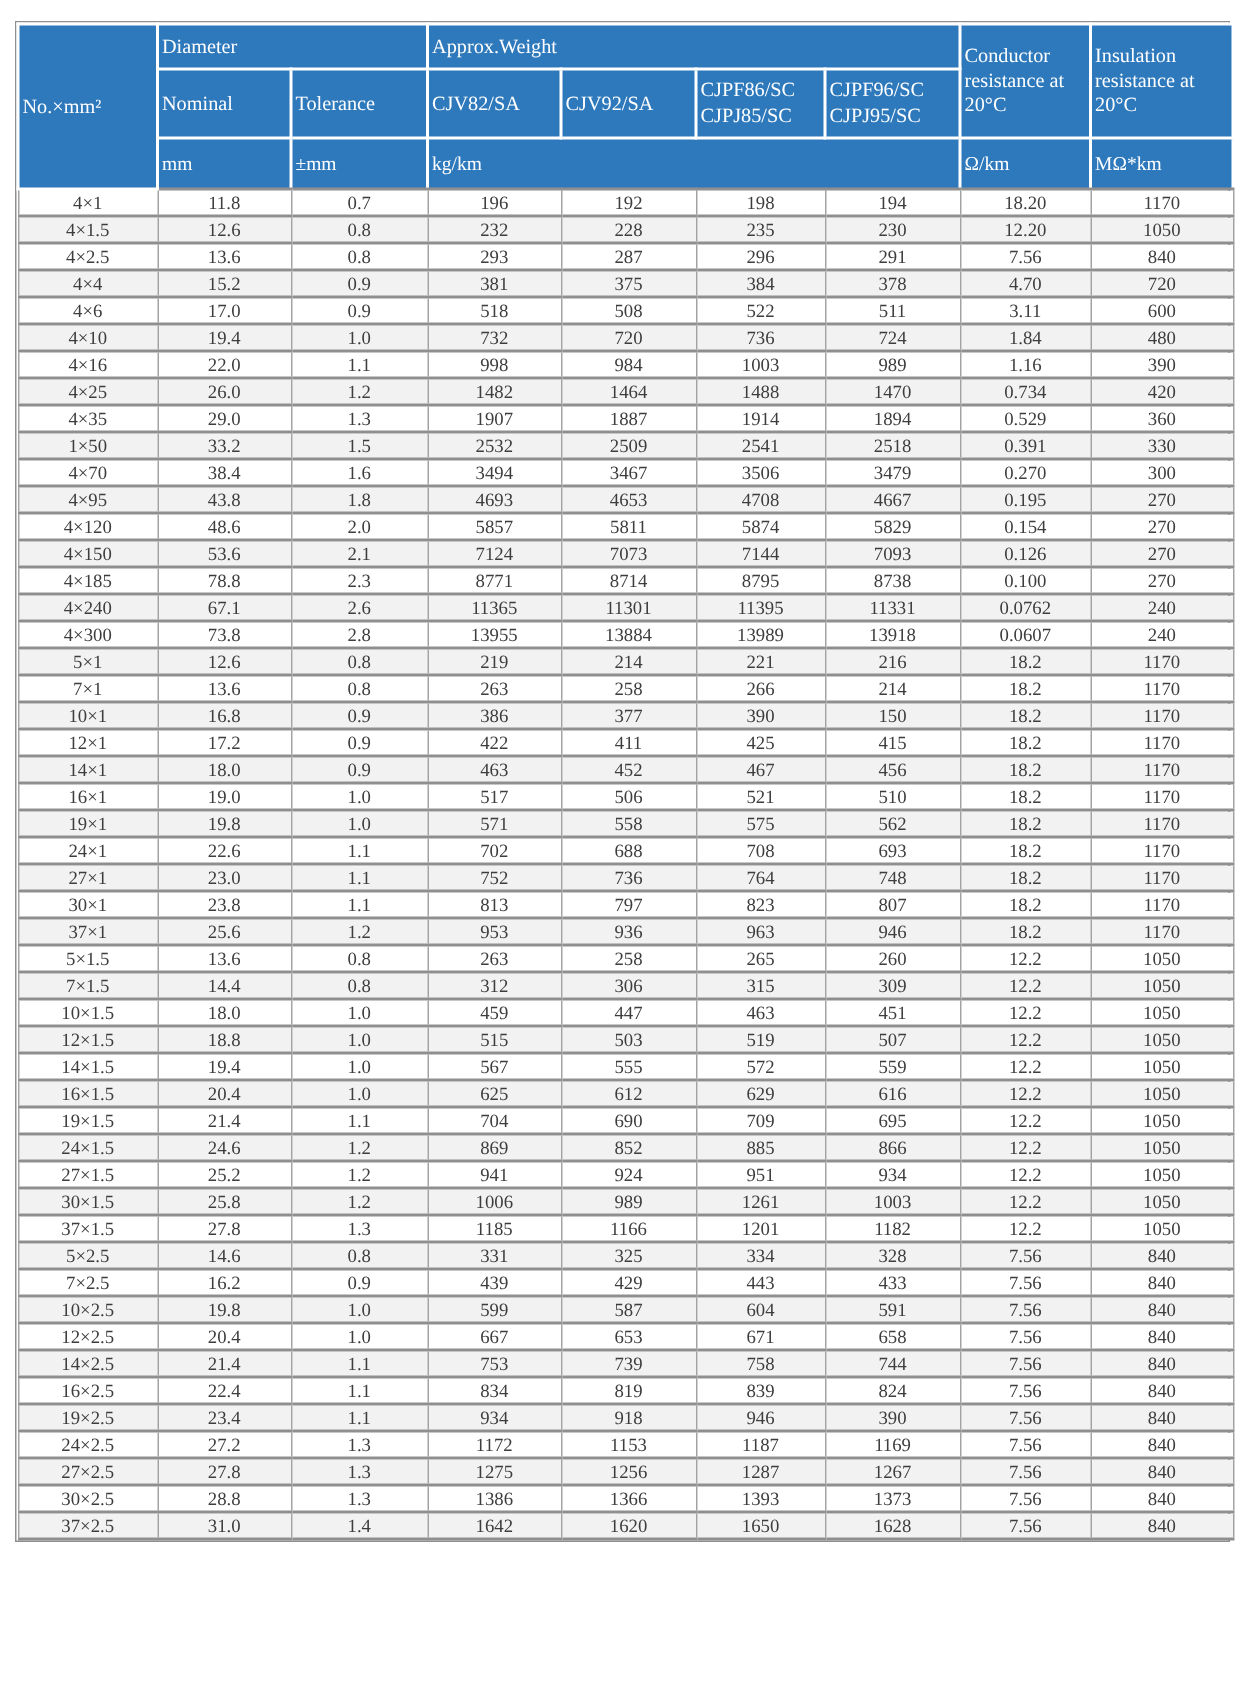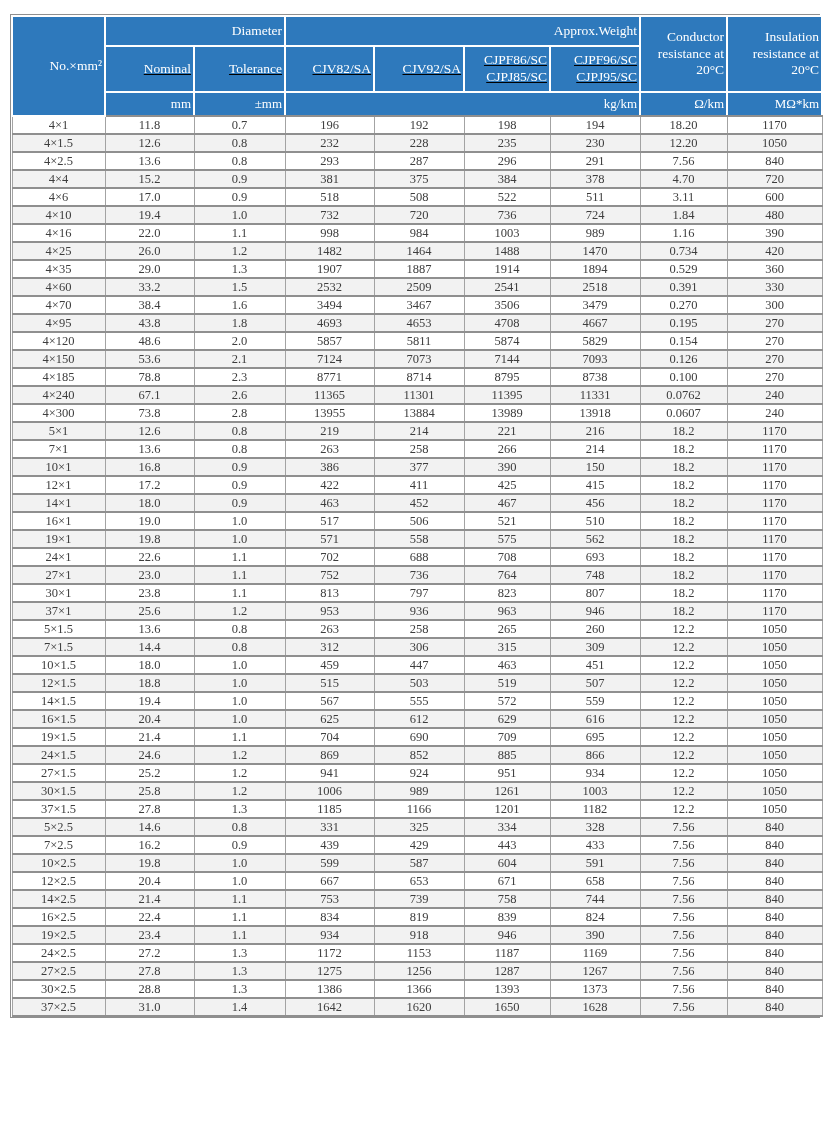--- a/index.html
+++ b/index.html
@@ -18,29 +18,29 @@
     width: 100%;
     border-collapse: collapse;
     table-layout: fixed;
   }
   
   thead th {
     background: #2e79bc;
     color: #ffffff;
     font-weight: normal;
     border: 2px solid #ffffff;
-    text-align: right;
+    text-align: left;
     vertical-align: middle;
     font-size: 13.5px;
     line-height: 1.25;
     padding: 1px 2px;
   }
   thead tr.band-groups { height: 30px; }
-  thead tr.band-subs   { height: 46px; text-decoration: underline; }
-  thead tr.band-units  { height: 24px; }
+  thead tr.band-subs   { height: 46px; }
+  thead tr.band-units  { height: 34px; }
   thead tr.band-units th { border-bottom: 2px solid #8f8f8f; font-size: 13px; }
   th.twoline { white-space: pre-line; }
   
   tbody td {
     height: 18px;
     padding: 0 2px;
     text-align: center;
     vertical-align: middle;
     font-size: 12.5px;
     color: #3d3d3d;
@@ -191,21 +191,21 @@
             <td>29.0</td>
             <td>1.3</td>
             <td>1907</td>
             <td>1887</td>
             <td>1914</td>
             <td>1894</td>
             <td>0.529</td>
             <td>360</td>
           </tr>
           <tr class="stripe">
-            <td>4×60</td>
+            <td>1×50</td>
             <td>33.2</td>
             <td>1.5</td>
             <td>2532</td>
             <td>2509</td>
             <td>2541</td>
             <td>2518</td>
             <td>0.391</td>
             <td>330</td>
           </tr>
           <tr>

